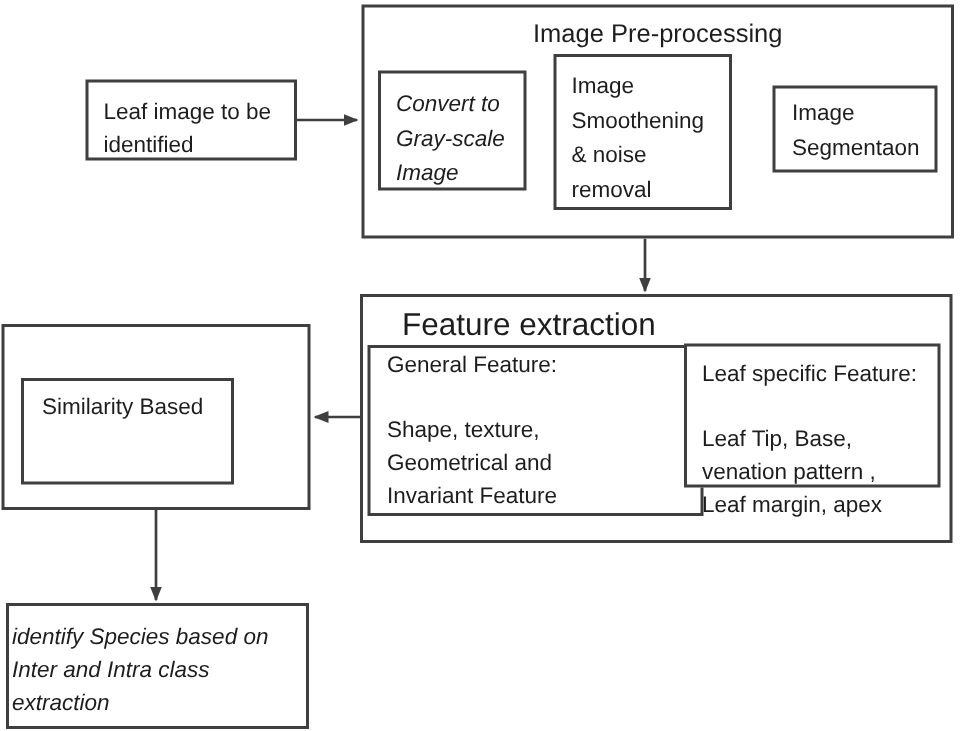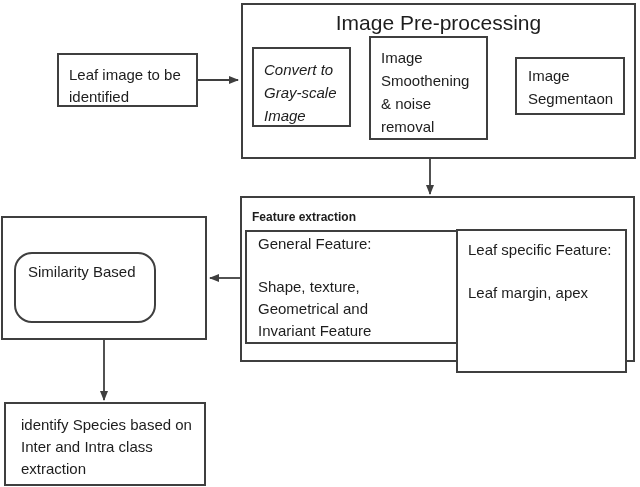--- a/index.html
+++ b/index.html
@@ -31,37 +31,37 @@
   .box{
     position:absolute;
     border:2px solid var(--line);
     background:var(--bg);
   }
   .tline{white-space:nowrap;}
   
   .box-leaf-image{left:57px;top:53px;width:141px;height:54px;padding:9px 6px 12px 10px;}
   
   .container-pre{left:241px;top:3px;width:395px;height:156px;}
-  .pre-title{position:absolute;left:241px;top:12px;width:395px;text-align:center;font-size:21px;}
+  .pre-title{position:absolute;left:241px;top:12px;width:395px;text-align:center;font-size:17px;}
   .box-convert{left:252px;top:47px;width:99px;height:80px;padding:9px 0 0 10px;line-height:23px;font-style:italic;}
   .box-smooth{left:369px;top:36px;width:119px;height:104px;padding:8px 0 0 10px;line-height:23px;}
   .box-segment{left:515px;top:57px;width:110px;height:58px;padding:5px 0 0 11px;line-height:23px;}
   
   .container-feat{left:240px;top:196px;width:395px;height:166px;}
-  .feat-title{position:absolute;left:252px;top:206px;font-size:12px;font-weight:bold;}
+  .feat-title{position:absolute;left:268px;top:206px;font-size:21px;}
   .box-general{left:245px;top:230px;width:224px;height:114px;padding:1px 0 0 11px;}
-  .box-specific{left:456px;top:229px;width:171px;height:144px;padding:8px 0 0 10px;}
+  .box-specific{left:456px;top:229px;width:171px;height:96px;padding:8px 0 0 10px;}
   .gap-lg{height:21px;}
   .gap-sm{height:16px;}
   
   .box-class{left:1px;top:216px;width:206px;height:124px;}
   .class-title{position:absolute;left:13px;top:229px;}
-  .box-methods{left:14px;top:252px;width:142px;height:71px;padding:7px 0 0 12px;border-radius:18px;}
+  .box-methods{left:14px;top:252px;width:142px;height:71px;padding:7px 0 0 12px;}
   
-  .box-identify{left:4px;top:402px;width:202px;height:84px;padding:10px 4px 0 15px;}
+  .box-identify{left:4px;top:402px;width:202px;height:84px;padding:10px 4px 0 2px;font-style:italic;}
 </style>
 </head>
 <body>
 
 <div class="canvas">
 
   <svg class="arrows" viewBox="0 0 640 487" xmlns="http://www.w3.org/2000/svg">
     <defs>
       <marker id="ah" markerWidth="10" markerHeight="8" refX="9" refY="4" orient="auto" markerUnits="userSpaceOnUse">
         <path d="M0,0 L10,4 L0,8 Z" fill="#3f3f3f"></path>
@@ -108,20 +108,22 @@
     <div class="tline">General Feature:</div>
     <div class="gap-lg"></div>
     <div class="tline">Shape, texture,</div>
     <div class="tline">Geometrical and</div>
     <div class="tline">Invariant Feature</div>
   </div>
 
   <div class="box box-specific">
     <div class="tline">Leaf specific Feature:</div>
     <div class="gap-lg"></div>
+    <div class="tline">Leaf Tip, Base,</div>
+    <div class="tline">venation pattern ,</div>
     <div class="tline">Leaf margin, apex</div>
   </div>
 
   <div class="box box-class">
     <div class="class-title">Leaf Classification</div>
   </div>
   <div class="box box-methods">
     <div class="tline">Similarity Based</div>
     <div class="gap-sm"></div>
   </div>

